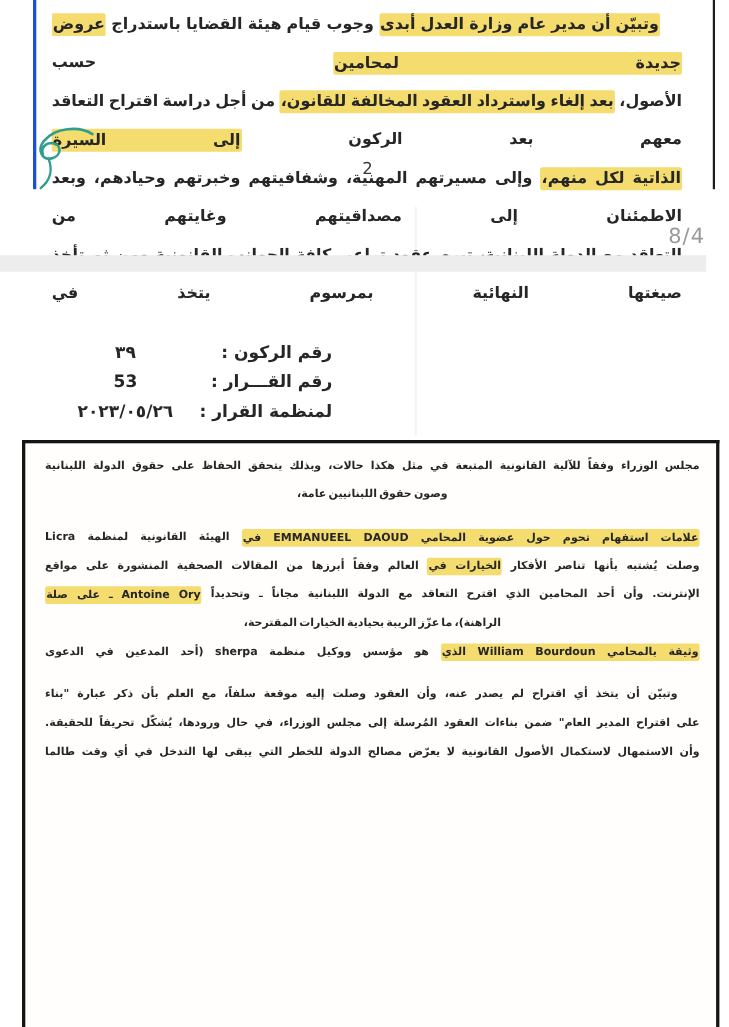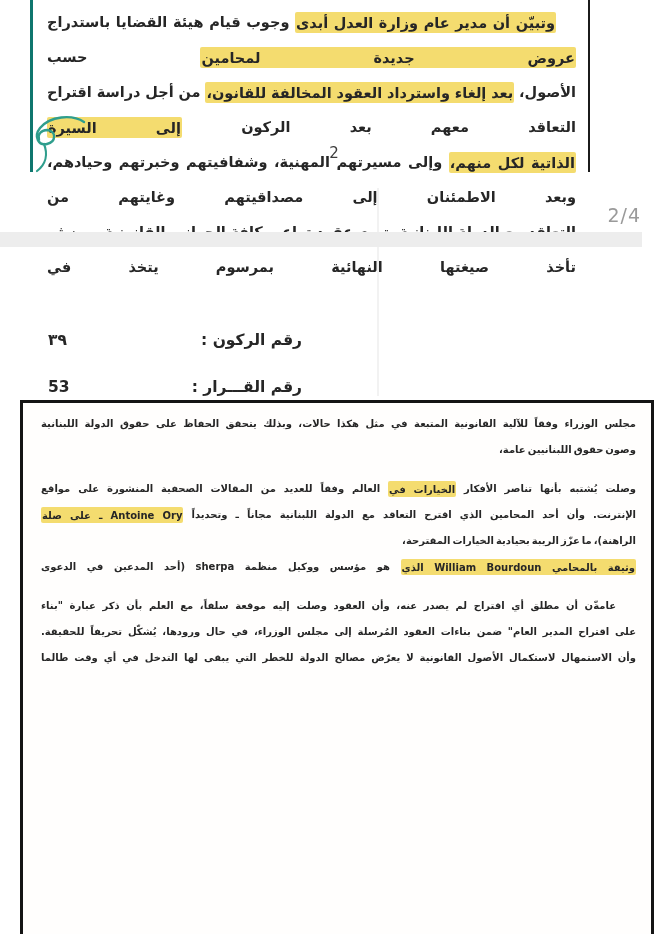--- a/index.html
+++ b/index.html
@@ -1,26 +1,26 @@
 <!DOCTYPE html>
 <html lang="ar"><head>
 <meta charset="utf-8">
 <style>
   html,body{margin:0;padding:0;background:#ffffff;}
   .screen{position:relative;width:663px;height:934px;overflow:hidden;background:#ffffff;
           font-family:"DejaVu Sans",sans-serif;color:#262626;}
 
   
-  .page1{position:absolute;top:0;left:30px;width:560px;height:172px;
-         border-left:3px solid #0f766e;border-right:2px solid #1b1b1b;
-         box-sizing:border-box;padding:5px 12px 0 14px;direction:rtl;}
+  .page1{position:absolute;top:0;left:30px;width:620px;height:172px;
+         border-left:3px solid #1d4ed8;border-right:2px solid #1b1b1b;
+         box-sizing:border-box;padding:5px 28px 0 14px;direction:rtl;}
   .page1 .line{font-size:14.5px;font-weight:700;line-height:35px;word-spacing:-1px;}
 
   
-  .line{direction:rtl;text-align:right;white-space:normal;}
+  .line{direction:rtl;text-align:center;white-space:normal;}
   .line.just{text-align:justify;text-align-last:justify;-moz-text-align-last:justify;}
   .line.ind{text-indent:20px;}
   .hl{background:#f4dc6f;padding:2.5px 1px;border-radius:2px;
       -webkit-box-decoration-break:clone;box-decoration-break:clone;}
 
   .p1number{position:absolute;top:144px;left:324px;width:20px;text-align:center;
             font-size:15px;font-weight:400;color:#3c3c3c;}
 
   .signature{position:absolute;top:113px;left:30px;width:60px;height:62px;}
 
@@ -28,21 +28,21 @@
   .pager{position:absolute;top:204px;right:22px;font-size:19px;color:#9a9a9a;
          letter-spacing:1px;direction:ltr;}
   .divider{position:absolute;top:232px;left:0;width:642px;height:15px;background:#ededed;}
   .foldline{position:absolute;top:188px;left:377px;width:2px;height:208px;background:rgba(0,0,0,0.05);}
 
   
   .meta{position:absolute;top:312px;left:48px;width:254px;direction:rtl;}
   .meta-row{display:flex;justify-content:space-between;align-items:baseline;
             margin-bottom:10px;font-size:15.5px;font-weight:700;line-height:17px;}
   .meta-label{white-space:nowrap;}
-  .meta-value{width:132px;text-align:left;white-space:nowrap;margin-top:20px;}
+  .meta-value{width:132px;text-align:center;white-space:nowrap;}
 
   
   .page2{position:absolute;top:400px;left:20px;width:634px;height:560px;
          border:3px solid #141414;border-bottom:none;box-sizing:border-box;
          padding:8px 15px 0 18px;direction:rtl;background:#fffefd;}
   .page2 .line{font-size:10px;font-weight:700;line-height:26px;word-spacing:-1.5px;}
   .para{margin:0 0 13px 0;}
 </style>
 </head>
 <body>
@@ -56,21 +56,21 @@
       <div class="line just"><span>التعاقد مع الدولة اللبنانية، تبرم عقود تراعي كافة الجوانب القانونية ومن ثم تأخذ صيغتها النهائية بمرسوم يتخذ في</span></div>
     </div>
 
   <svg class="signature" viewBox="0 0 60 62" fill="none">
     <path d="M54 9 C 42 1, 20 3, 10 15 C 3 24, 9 33, 17 31 C 26 29, 27 18, 17 17 C 11 17, 7 22, 9 27" stroke="#2f9e8d" stroke-width="2.4" stroke-linecap="round"></path>
     <path d="M14 31 C 18 41, 16 51, 7 58" stroke="#2f9e8d" stroke-width="2.2" stroke-linecap="round"></path>
   </svg>
 
   <div class="p1number">2</div>
 
-  <div class="pager">2/4</div>
+  <div class="pager">8/4</div>
   <div class="foldline"></div>
   <div class="divider"></div>
 
   <div class="meta">
     <div class="meta-row">
       <span class="meta-label">رقم الركون :</span>
       <span class="meta-value">٣٩</span>
     </div>
     <div class="meta-row">
       <span class="meta-label">رقم القـــرار :</span>
@@ -81,26 +81,27 @@
       <span class="meta-value">٢٠٢٣/٠٥/٢٦</span>
     </div>
   </div>
 
   <div class="page2">
     <div class="para">
         <div class="line just"><span>مجلس الوزراء وفقاً للآلية القانونية المتبعة في مثل هكذا حالات، وبذلك يتحقق الحفاظ على حقوق الدولة اللبنانية</span></div>
         <div class="line"><span>وصون حقوق اللبنانيين عامة،</span></div>
       </div>
     <div class="para">
-        <div class="line just"><span>وصلت يُشتبه بأنها تناصر الأفكار </span><span class="hl">الخيارات في</span><span> العالم وفقاً للعديد من المقالات الصحفية المنشورة على مواقع</span></div>
+        <div class="line just"><span class="hl">علامات استفهام تحوم حول عضوية المحامي EMMANUEEL DAOUD في</span><span> الهيئة القانونية لمنظمة Licra</span></div>
+        <div class="line just"><span>وصلت يُشتبه بأنها تناصر الأفكار </span><span class="hl">الخيارات في</span><span> العالم وفقاً أبرزها من المقالات الصحفية المنشورة على مواقع</span></div>
         <div class="line just"><span>الإنترنت. وأن أحد المحامين الذي اقترح التعاقد مع الدولة اللبنانية مجاناً ـ وتحديداً </span><span class="hl">Antoine Ory ـ على صلة</span></div>
         <div class="line"><span>الراهنة)، ما عزّز الريبة بحيادية الخيارات المقترحة،</span></div>
         <div class="line just"><span class="hl">وثيقة بالمحامي William Bourdoun الذي</span><span> هو مؤسس ووكيل منظمة sherpa (أحد المدعين في الدعوى</span></div>
       </div>
     <div class="para">
-        <div class="line just ind"><span>عامةّن أن مطلق أي اقتراح لم يصدر عنه، وأن العقود وصلت إليه موقعة سلفاً، مع العلم بأن ذكر عبارة "بناء</span></div>
+        <div class="line just ind"><span>وتبيّن أن يتخذ أي اقتراح لم يصدر عنه، وأن العقود وصلت إليه موقعة سلفاً، مع العلم بأن ذكر عبارة "بناء</span></div>
         <div class="line just"><span>على اقتراح المدير العام" ضمن بناءات العقود المُرسلة إلى مجلس الوزراء، في حال ورودها، يُشكّل تحريفاً للحقيقة.</span></div>
         <div class="line just"><span>وأن الاستمهال لاستكمال الأصول القانونية لا يعرّض مصالح الدولة للخطر التي يبقى لها التدخل في أي وقت طالما</span></div>
       </div>
 
   </div>
 
 </div>
 
 </body></html>

